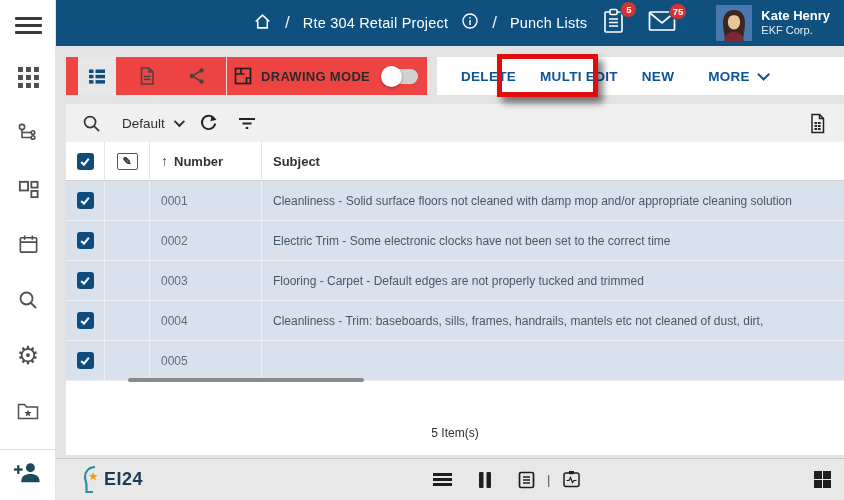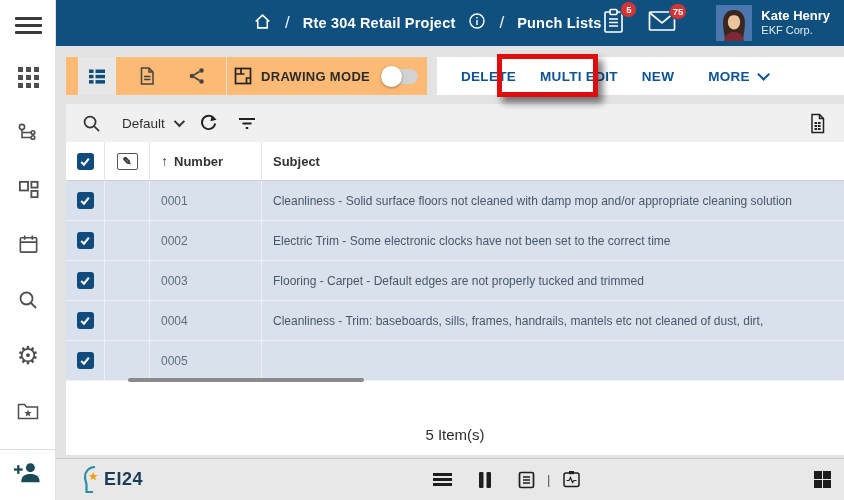--- a/index.html
+++ b/index.html
@@ -12,31 +12,31 @@
   .hamburger i { display:block; height:3px; background:#3a3a3a; margin:4px 0; border-radius:1px; }
   .side-ic { position:absolute; left:16px; width:24px; height:24px; color:#4f4f4f; display:flex; align-items:center; justify-content:center; }
   .gear-glyph { font-size:25px; line-height:24px; color:#4f4f4f; }
   .side-divider { position:absolute; left:0; top:449px; width:56px; border-top:1px solid #ddd; }
   .adduser { position:absolute; left:12px; top:458px; color:#1c4a57; }
 
   
   .header { position:absolute; left:56px; top:0; width:788px; height:46px; background:#10507f; display:flex; align-items:center; color:#fff; }
   .crumbs { display:flex; align-items:center; gap:13px; margin-left:197px; }
   .crumb-sep { font-size:17px; font-weight:400; color:#e8eef4; }
-  .crumb-txt { font-size:14.5px; font-weight:bold; letter-spacing:.2px; cursor:pointer; }
+  .crumb-txt { font-size:14.5px; font-weight:normal; letter-spacing:.2px; cursor:pointer; }
   .hdr-right { margin-left:auto; display:flex; align-items:center; }
   .badge-ic { position:relative; margin-right:22px; cursor:pointer; }
   .badge { position:absolute; top:-7px; right:-11px; min-width:17px; height:17px; background:#d43434; border:1.5px solid #10507f; border-radius:9px; color:#fff; font-size:9.5px; font-weight:bold; display:flex; align-items:center; justify-content:center; padding:0 3px; }
   .avatar { width:36px; height:36px; margin-left:18px; margin-right:9px; overflow:hidden; cursor:pointer; }
   .userblock { margin-right:14px; line-height:1.25; cursor:pointer; }
   .user-name { font-size:13px; font-weight:bold; }
   .user-org { font-size:11px; color:#e3ecf4; }
 
   
-  .tb-panel1 { position:absolute; left:66px; top:57px; width:361px; height:38px; background:#fdba74; display:flex; align-items:center; }
+  .tb-panel1 { position:absolute; left:66px; top:57px; width:361px; height:38px; background:#ef4444; display:flex; align-items:center; }
   .tb-panel2 { position:absolute; left:437px; top:57px; width:407px; height:38px; background:#fff; display:flex; align-items:center; }
   .tb-icbtn { width:38px; height:38px; display:flex; align-items:center; justify-content:center; cursor:pointer; }
   .tb-icbtn.sel { background:#e7e7e7; }
   .tb-sep { width:1px; height:38px; background:#e0e0e0; margin:0 6px 0 10px; }
   .dm-label { font-size:13px; font-weight:bold; color:#2b2b2b; letter-spacing:.3px; margin:0 14px 0 8px; }
   .toggle { width:34px; height:15px; background:#d2d2d2; border-radius:8px; position:relative; cursor:pointer; }
   .toggle .knob { position:absolute; left:-3px; top:-3px; width:21px; height:21px; background:#fff; border-radius:50%; box-shadow:0 1px 3px rgba(0,0,0,.35); }
   .txtbtn { font-size:13.5px; font-weight:bold; color:#0d5397; letter-spacing:.3px; cursor:pointer; background:none; border:none; font-family:inherit; }
   .tb-panel2 .txtbtn { margin-left:24px; }
   .more-wrap { display:flex; align-items:center; gap:7px; cursor:pointer; margin-left:24px; }
@@ -61,21 +61,21 @@
   .c-flag { width:45px; display:flex; justify-content:center; align-items:center; align-self:stretch; border-right:1px solid #e6e6e6; }
   .c-num { width:112px; padding-left:11px; display:flex; align-items:center; gap:6px; align-self:stretch; border-right:1px solid #e6e6e6; }
   .c-subj { flex:1; padding-left:11px; display:flex; align-items:center; overflow:hidden; white-space:nowrap; }
   .sort-arrow { font-size:14px; color:#444; font-weight:normal; }
   .row { display:flex; height:40px; background:#d9e2ec; border-bottom:1px solid #eef2f7; font-size:12px; color:#47576a; cursor:pointer; }
   .row .c-check, .row .c-flag, .row .c-num { border-right:1px solid rgba(255,255,255,.55); }
   .row .c-num { color:#5e6e7e; font-weight:normal; }
   .checkbox { width:17px; height:17px; background:#0f4c7d; border-radius:3px; display:flex; align-items:center; justify-content:center; cursor:pointer; }
   .penbox { width:21px; height:17px; border:1.6px solid #555; border-radius:2px; font-size:11px; line-height:14px; text-align:center; color:#333; }
   .hscroll { position:absolute; left:62px; top:236px; width:236px; height:4px; background:#8a8a8a; border-radius:2px; cursor:pointer; }
-  .count { position:absolute; left:0; width:100%; top:284px; text-align:center; font-size:15px; color:#2e2e2e; }
+  .count { position:absolute; left:0; width:100%; top:284px; text-align:center; font-size:12px; color:#2e2e2e; }
 
   
   .taskbar { position:absolute; left:56px; top:458px; width:788px; height:42px; background:#e8e8e8; border-top:1px solid #c8c8c8; display:flex; align-items:center; }
   .logo { display:flex; align-items:center; margin-left:24px; cursor:pointer; }
   .logo-text { font-size:18px; font-weight:bold; color:#1c3b57; letter-spacing:.5px; margin-left:-6px; }
   .tk-ic { display:flex; align-items:center; justify-content:center; cursor:pointer; color:#1e1e1e; }
   .tk-date { font-size:13px; color:#222; margin-left:20px; white-space:nowrap; }
   .tk-pipe { font-size:13px; color:#555; margin:0 12px; }
 </style>
 </head>

